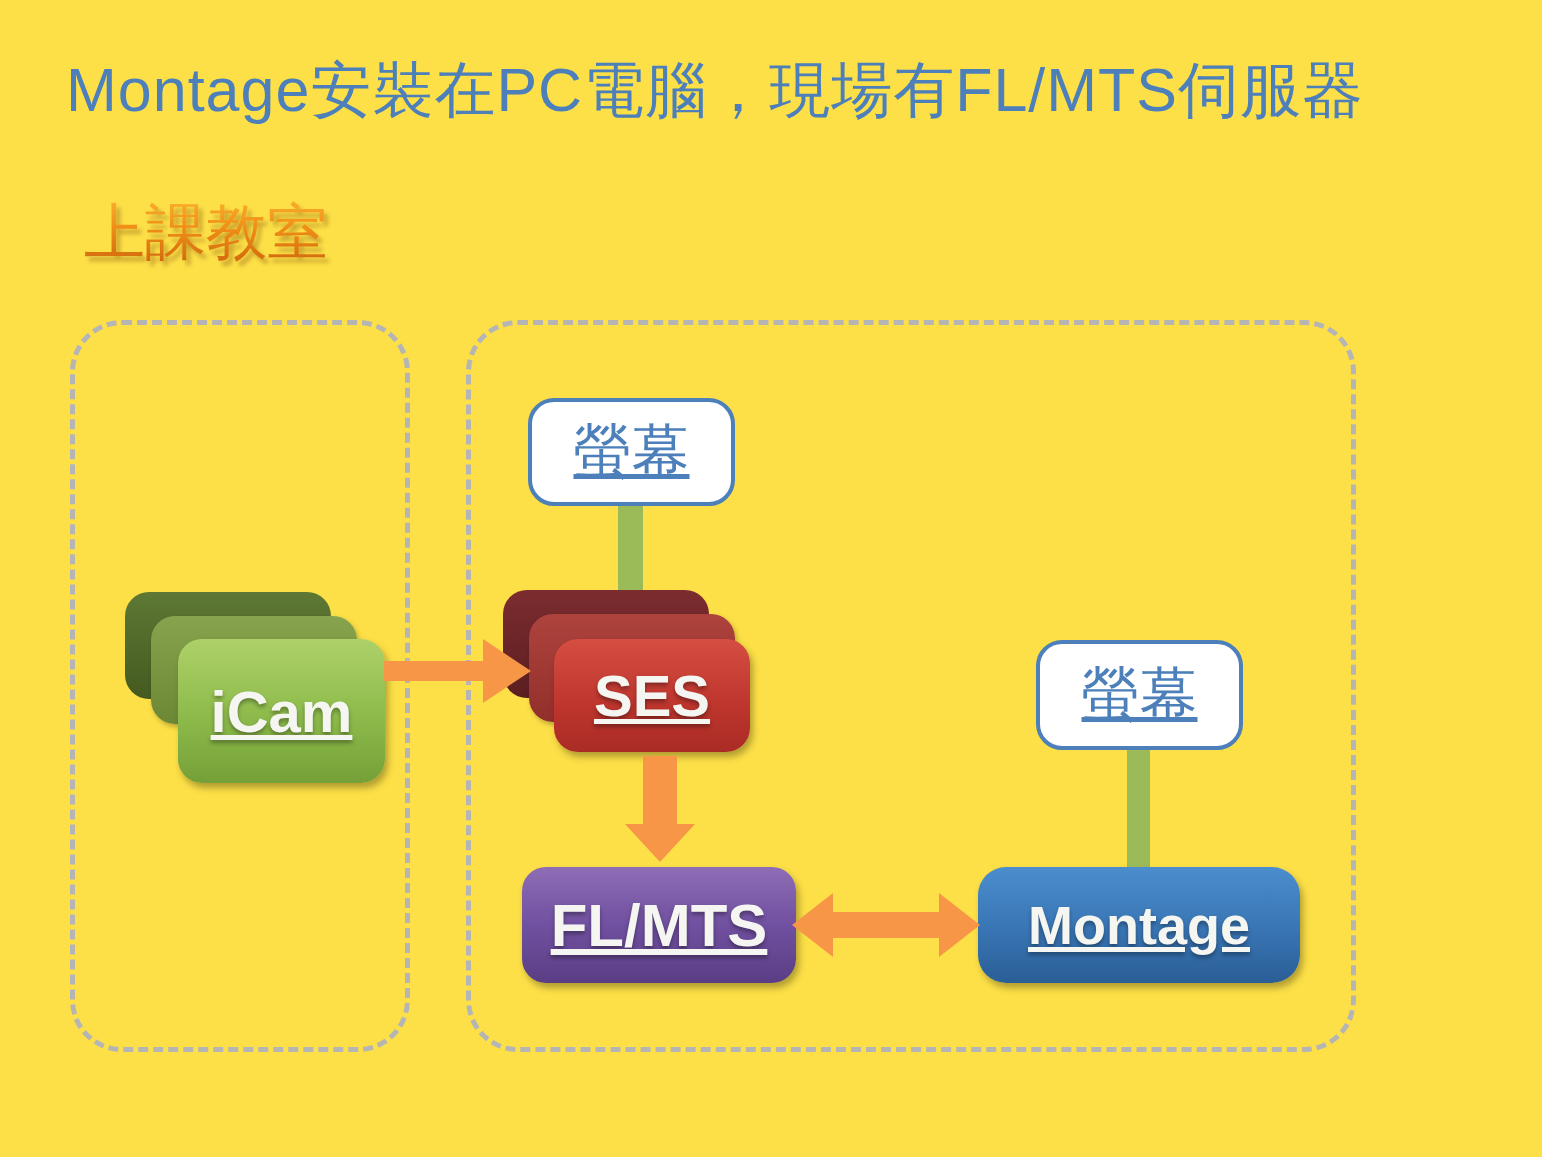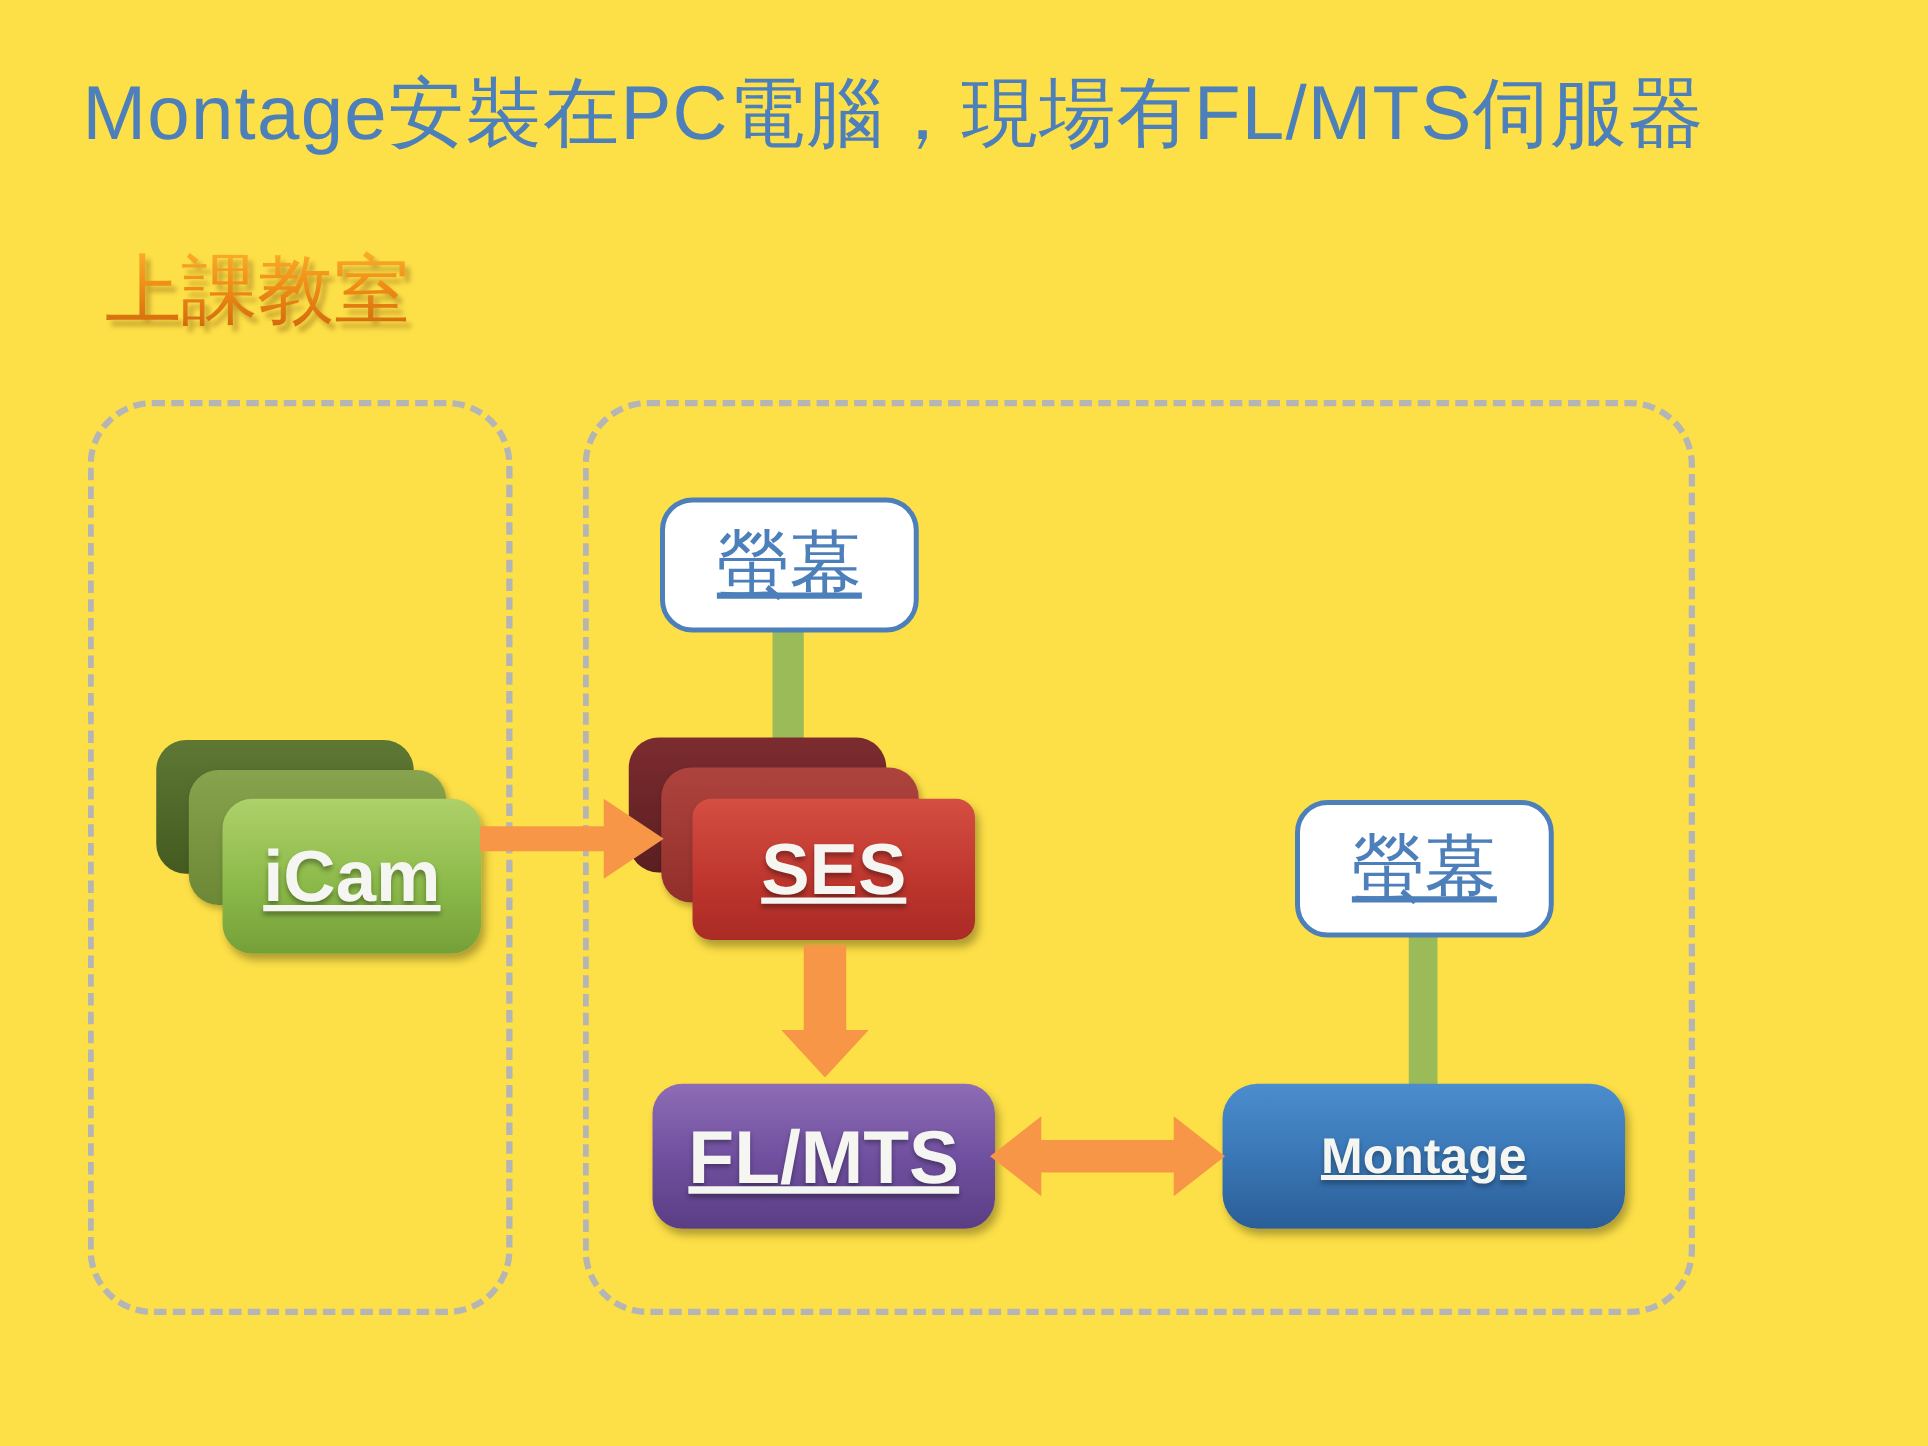--- a/index.html
+++ b/index.html
@@ -68,34 +68,34 @@
     white-space: nowrap;
     text-decoration: underline;
   }
 
   
   .icam-back  { left: 125px; top: 592px; width: 206px; height: 107px;
                 background: linear-gradient(180deg, #5e7834, #445a20); }
   .icam-mid   { left: 151px; top: 616px; width: 206px; height: 108px;
                 background: linear-gradient(180deg, #87a34d, #6c8835);
                 box-shadow: 2px 3px 5px rgba(0,0,0,0.25); }
-  .icam-front { left: 178px; top: 639px; width: 207px; height: 124px;
+  .icam-front { left: 178px; top: 639px; width: 207px; height: 144px;
                 background: linear-gradient(180deg, #aed169 0%, #8cba4a 55%, #75a038 100%);
                 box-shadow: 3px 5px 7px rgba(0,0,0,0.30); }
   .icam-front .node-label { font-size: 58px; }
 
   
   .ses-back  { left: 503px; top: 590px; width: 206px; height: 108px;
                background: linear-gradient(180deg, #7c2c2f, #5a1e21); }
   .ses-mid   { left: 529px; top: 614px; width: 206px; height: 108px;
                background: linear-gradient(180deg, #ae433d, #922f2b);
                box-shadow: 2px 3px 5px rgba(0,0,0,0.25); }
-  .ses-front { left: 554px; top: 639px; width: 226px; height: 113px;
+  .ses-front { left: 554px; top: 639px; width: 196px; height: 113px;
                background: linear-gradient(180deg, #d54e42 0%, #bd352d 60%, #aa2b25 100%);
-               box-shadow: 3px 5px 7px rgba(0,0,0,0.30); border-radius: 15px; }
+               box-shadow: 3px 5px 7px rgba(0,0,0,0.30); }
   .ses-front .node-label { font-size: 58px; }
 
   
   .screen {
     background: #ffffff;
     border: 4px solid #4d80ba;
     border-radius: 26px;
   }
   .screen .node-label {
     color: #4d80ba;
@@ -109,21 +109,21 @@
   
   .flmts { left: 522px; top: 867px; width: 274px; height: 116px;
            border-radius: 24px;
            background: linear-gradient(180deg, #8e6db5 0%, #7050a0 50%, #5a3e84 100%);
            box-shadow: 3px 5px 7px rgba(0,0,0,0.30); }
   .flmts .node-label { font-size: 60px; }
   .montage { left: 978px; top: 867px; width: 322px; height: 116px;
              border-radius: 28px;
              background: linear-gradient(180deg, #4b8dcd 0%, #3a77b6 50%, #2a5e97 100%);
              box-shadow: 3px 5px 7px rgba(0,0,0,0.30); }
-  .montage .node-label { font-size: 40px; }
+  .montage .node-label { font-size: 54px; }
 
   
   .conn {
     position: absolute;
     background: #9bbb59;
   }
   .conn-screen-ses     { left: 618px;  top: 505px; width: 25px; height: 95px; }
   .conn-screen-montage { left: 1127px; top: 747px; width: 23px; height: 123px; }
 
   

